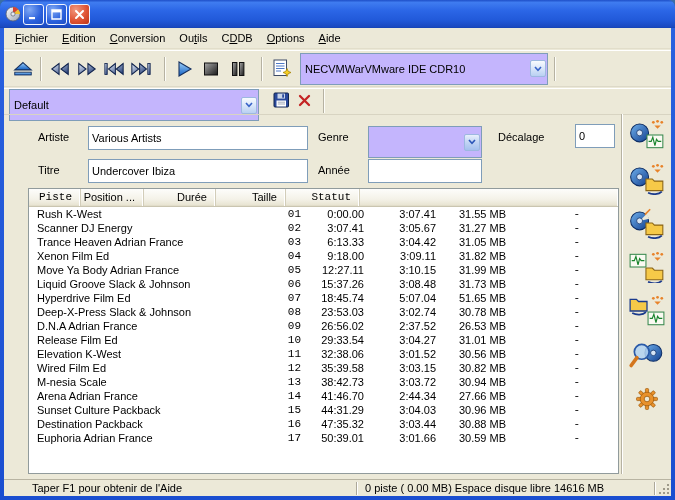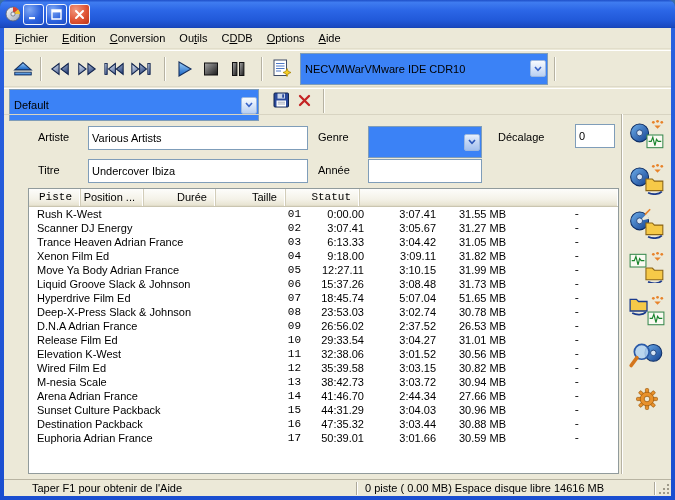--- a/index.html
+++ b/index.html
@@ -21,21 +21,21 @@
   .menubar{position:absolute;left:0;top:0;width:667px;height:21px;background:#ece9d8;display:flex;align-items:center;padding-left:4px;border-bottom:1px solid #e2deca;}
   .menu-item{font-size:11px;color:#000;padding:3px 7px;cursor:default;text-align:right;}
   
   .toolbar1{position:absolute;left:0;top:22px;width:667px;height:37px;display:flex;align-items:center;
     border-top:1px solid #fff;border-bottom:1px solid #ddd9c8;}
   .toolbar2{position:absolute;left:0;top:60px;width:667px;height:26px;display:flex;align-items:flex-start;
     border-top:1px solid #fff;}
   .tbtn{width:27px;height:26px;display:flex;align-items:center;justify-content:center;border:1px solid transparent;}
   .vsep{width:2px;height:24px;border-left:1px solid #b6b2a2;border-right:1px solid #fdfdf8;margin:0 4px;}
   
-  .combo{background:#3b82f6;border:1px solid #7f9db9;height:32px;display:flex;align-items:center;}
+  .combo{background:#c4b5fd;border:1px solid #7f9db9;height:32px;display:flex;align-items:center;}
   .combo .val{flex:1;padding-left:4px;font-size:11px;color:#000;white-space:nowrap;overflow:hidden;}
   .arrow-btn{width:16px;height:17px;margin:1px;border:1px solid #9db8e0;border-radius:2px;flex:0 0 16px;
     background:linear-gradient(180deg,#f8fbfe,#dce8fa 45%,#b9d0f2);display:flex;align-items:center;justify-content:center;}
   .xp-input{border:1px solid #7f9db9;height:24px;font-family:"Liberation Sans",sans-serif;font-size:11px;padding:0 3px;background:#fff;color:#000;}
   
   .fields{position:absolute;left:0;top:86px;width:667px;height:74px;border-top:1px solid #d8d4c2;}
   .flabel{position:absolute;font-size:11px;color:#000;}
   
   .listview{position:absolute;left:24px;top:160px;width:591px;height:286px;background:#fff;border:1px solid #919b9c;overflow:hidden;}
   .lv-header{display:flex;height:18px;background:linear-gradient(180deg,#fdfdfb,#f4f2e8 60%,#e9e5d4 92%,#ddd8c4);border-bottom:1px solid #cac5b0;}

